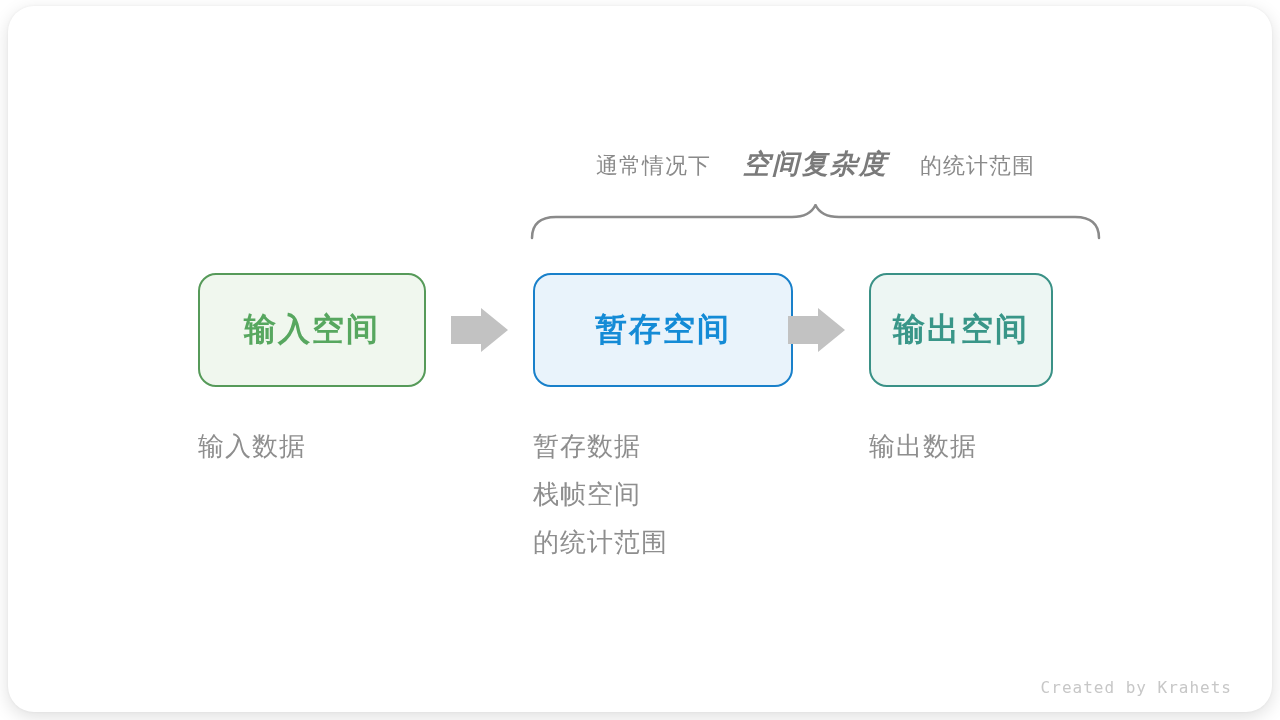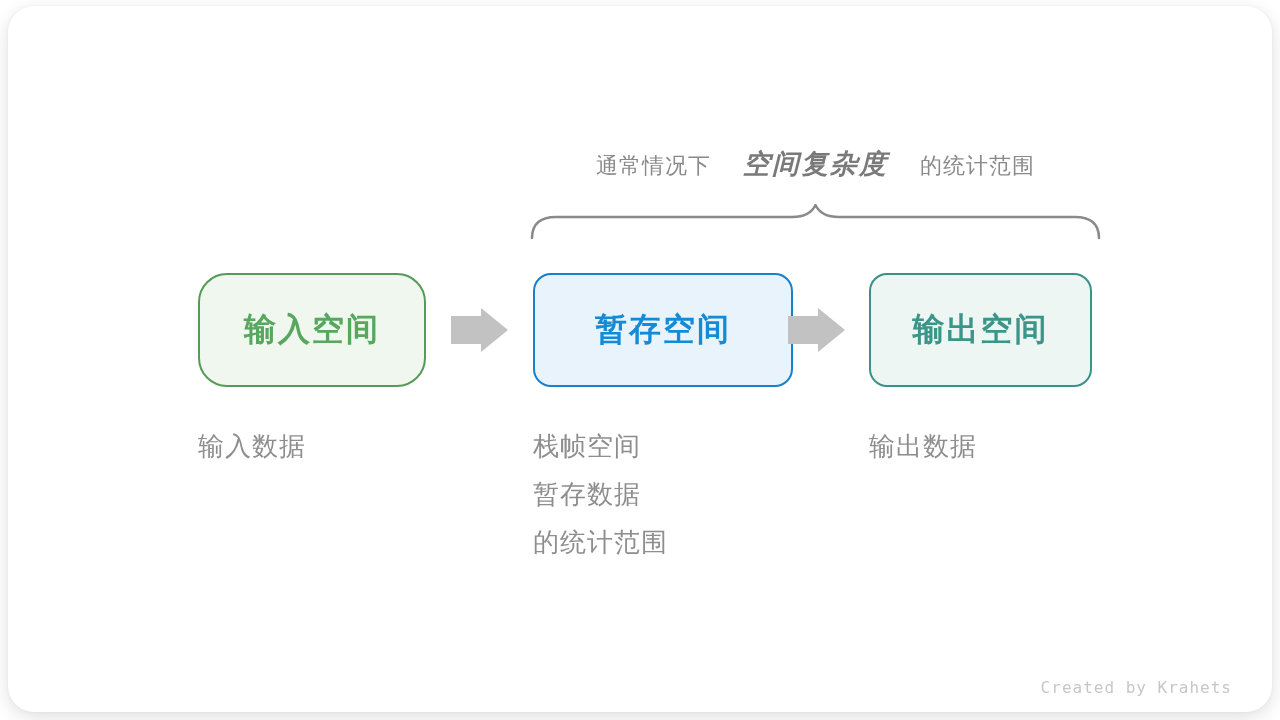--- a/index.html
+++ b/index.html
@@ -19,23 +19,23 @@
   }
   .cap-reg{font-size:22px;color:var(--caption_text);letter-spacing:1px;}
   .cap-bold{font-size:27px;font-weight:bold;color:var(--caption_bold_text);letter-spacing:2px;font-style:italic;}
   .brace{position:absolute;left:522px;top:198px;}
   .box{
     position:absolute;top:267px;height:114px;border-radius:18px;
     display:flex;align-items:center;justify-content:center;
     font-weight:bold;font-size:32px;letter-spacing:2px;box-sizing:border-box;
     border:2.5px solid;
   }
-  .box-input{left:190px;width:228px;border-color:var(--green_border);background:var(--green_bg);color:var(--green_text);border-radius:29px;}
+  .box-input{left:190px;width:228px;border-color:var(--green_border);background:var(--green_bg);color:var(--green_text);}
   .box-temp{left:525px;width:260px;border-color:var(--blue_border);background:var(--blue_bg);color:var(--blue_text);}
-  .box-output{left:861px;width:223px;border-color:var(--teal_border);background:var(--teal_bg);color:var(--teal_text);}
+  .box-output{left:861px;width:184px;border-color:var(--teal_border);background:var(--teal_bg);color:var(--teal_text);}
   .arrow{position:absolute;top:302px;}
   .arrow1{left:443px;}
   .arrow2{left:780px;}
   .note,.notes div{
     font-size:26px;color:var(--note_text);text-align:left;line-height:48px;
     letter-spacing:1px;
   }
   .note1{position:absolute;left:190px;width:228px;top:416px;}
   .notes2{position:absolute;left:525px;width:227px;top:416px;}
   .note3{position:absolute;left:861px;width:227px;top:416px;}
@@ -77,22 +77,22 @@
       <polygon points="0,8 30,8 30,0 57,22 30,44 30,36 0,36" fill="#c2c2c2"></polygon>
     </svg>
 
     <div class="box box-output">
       <span>输出空间</span>
     </div>
 
     <div class="note note1">输入数据</div>
 
     <div class="notes notes2">
+      <div>暂存数据</div>
       <div>栈帧空间</div>
-      <div>暂存数据</div>
       <div>的统计范围</div>
     </div>
 
     <div class="note note3">输出数据</div>
 
     <div class="watermark">Created by Krahets</div>
   </div>
 </div>
 
 </body></html>

